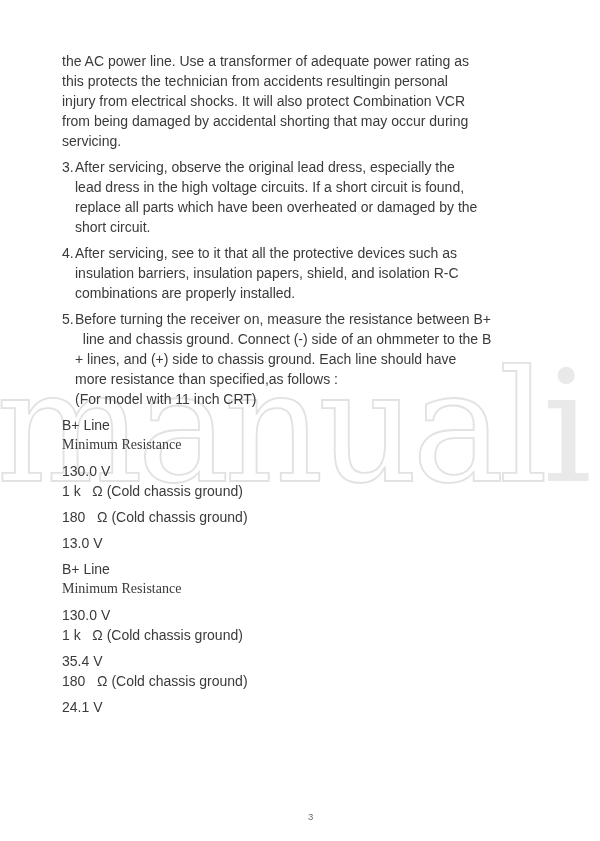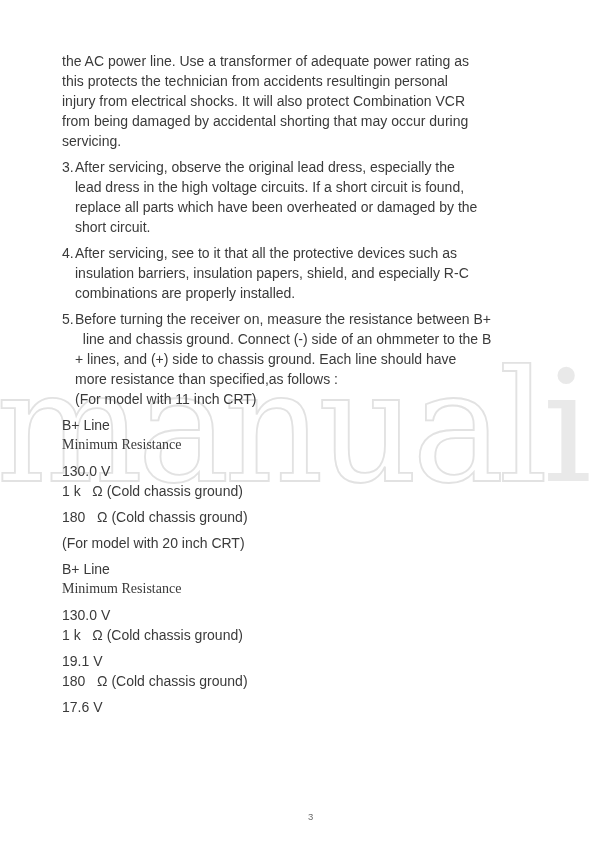--- a/index.html
+++ b/index.html
@@ -107,21 +107,21 @@
       <span class="list-num">3.</span>
       <p class="list-text">After servicing, observe the original lead dress, especially the
 lead dress in the high voltage circuits. If a short circuit is found,
 replace all parts which have been overheated or damaged by the
 short circuit.</p>
     </div>
 
     <div class="block list-item">
       <span class="list-num">4.</span>
       <p class="list-text">After servicing, see to it that all the protective devices such as
-insulation barriers, insulation papers, shield, and especially R-C
+insulation barriers, insulation papers, shield, and isolation R-C
 combinations are properly installed.</p>
     </div>
 
     <div class="block list-item">
       <span class="list-num">5.</span>
       <p class="list-text">Before turning the receiver on, measure the resistance between B+
   line and chassis ground. Connect (-) side of an ohmmeter to the B
 + lines, and (+) side to chassis ground. Each line should have
 more resistance than specified,as follows :
 (For model with 11 inch CRT)</p>
@@ -135,39 +135,39 @@
     <div class="block">
       <p class="l0">130.0 V</p>
       <p class="l1">1 k   Ω (Cold chassis ground)</p>
     </div>
 
     <div class="block">
       <p class="l1">180   Ω (Cold chassis ground)</p>
     </div>
 
     <div class="block">
-      <p class="l1">(For model with 20 inch CRT)</p>
+      <p class="l0">13.0 V</p>
     </div>
 
     <div class="block">
       <p class="l0">B+ Line</p>
       <p class="l2">Minimum Resistance</p>
     </div>
 
     <div class="block">
       <p class="l0">130.0 V</p>
       <p class="l1">1 k   Ω (Cold chassis ground)</p>
     </div>
 
     <div class="block">
-      <p class="l0">19.1 V</p>
+      <p class="l0">35.4 V</p>
       <p class="l1">180   Ω (Cold chassis ground)</p>
     </div>
 
     <div class="block">
-      <p class="l0">17.6 V</p>
+      <p class="l0">24.1 V</p>
     </div>
 
   </div>
 
   <div class="page-number">3</div>
 
 </div>
 
 </body></html>

